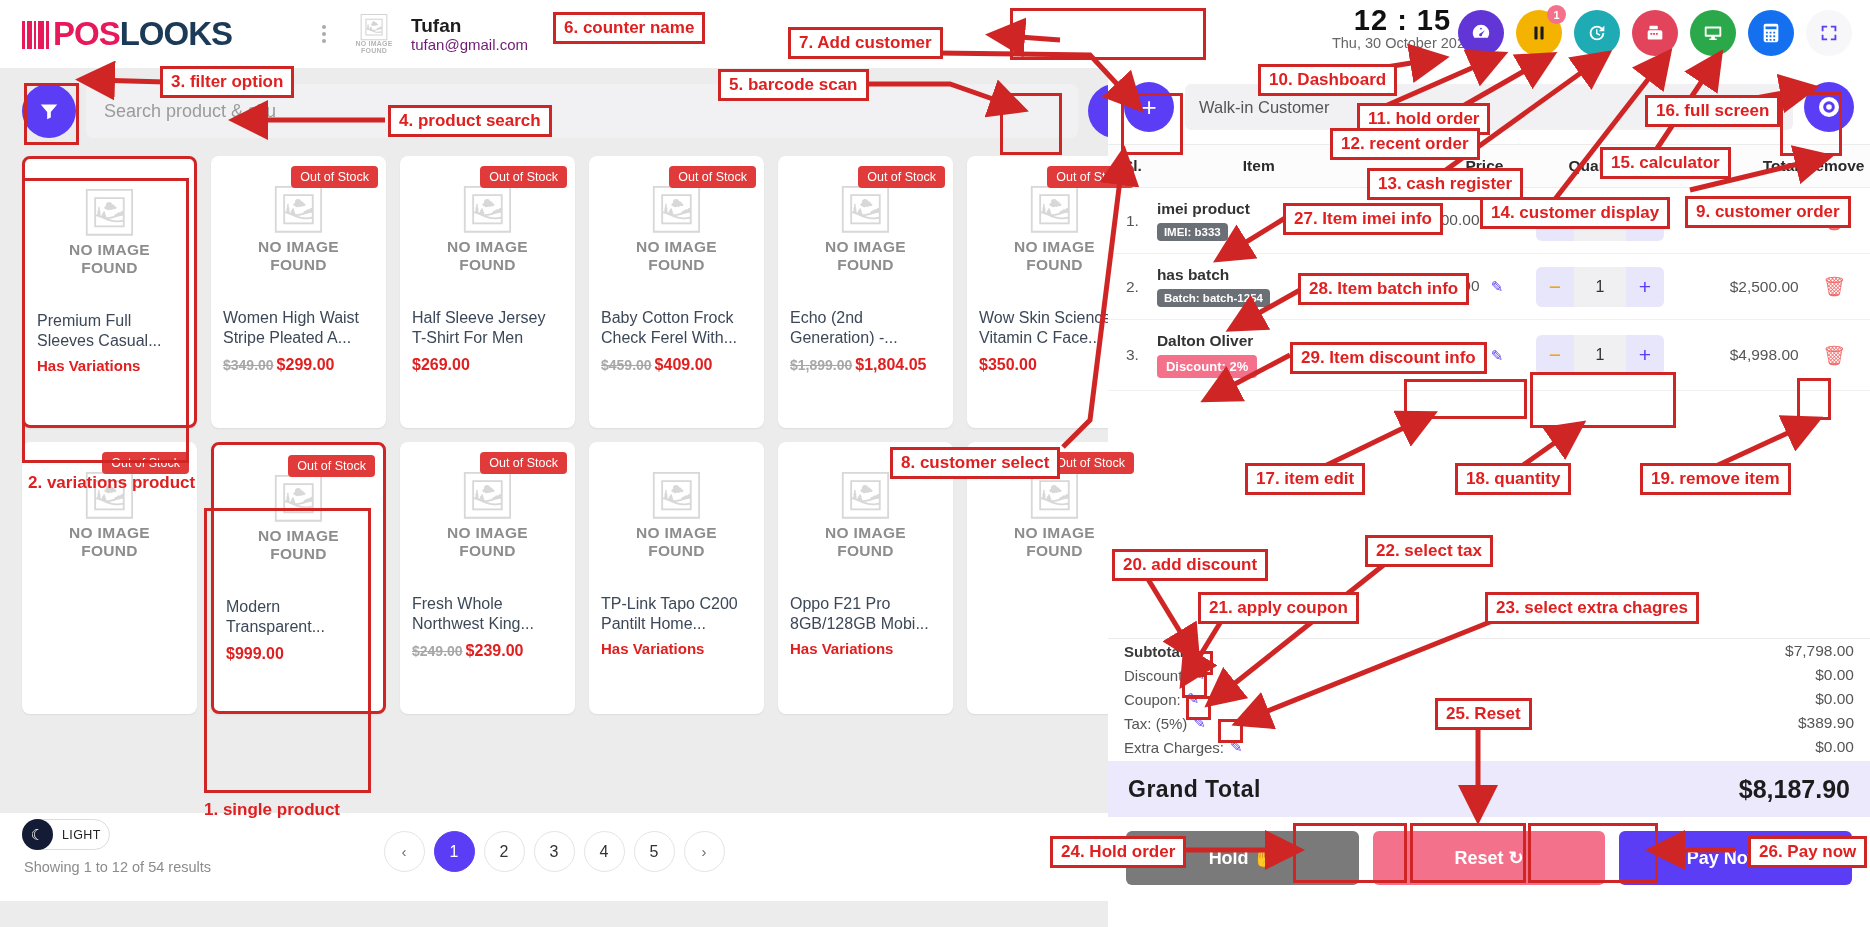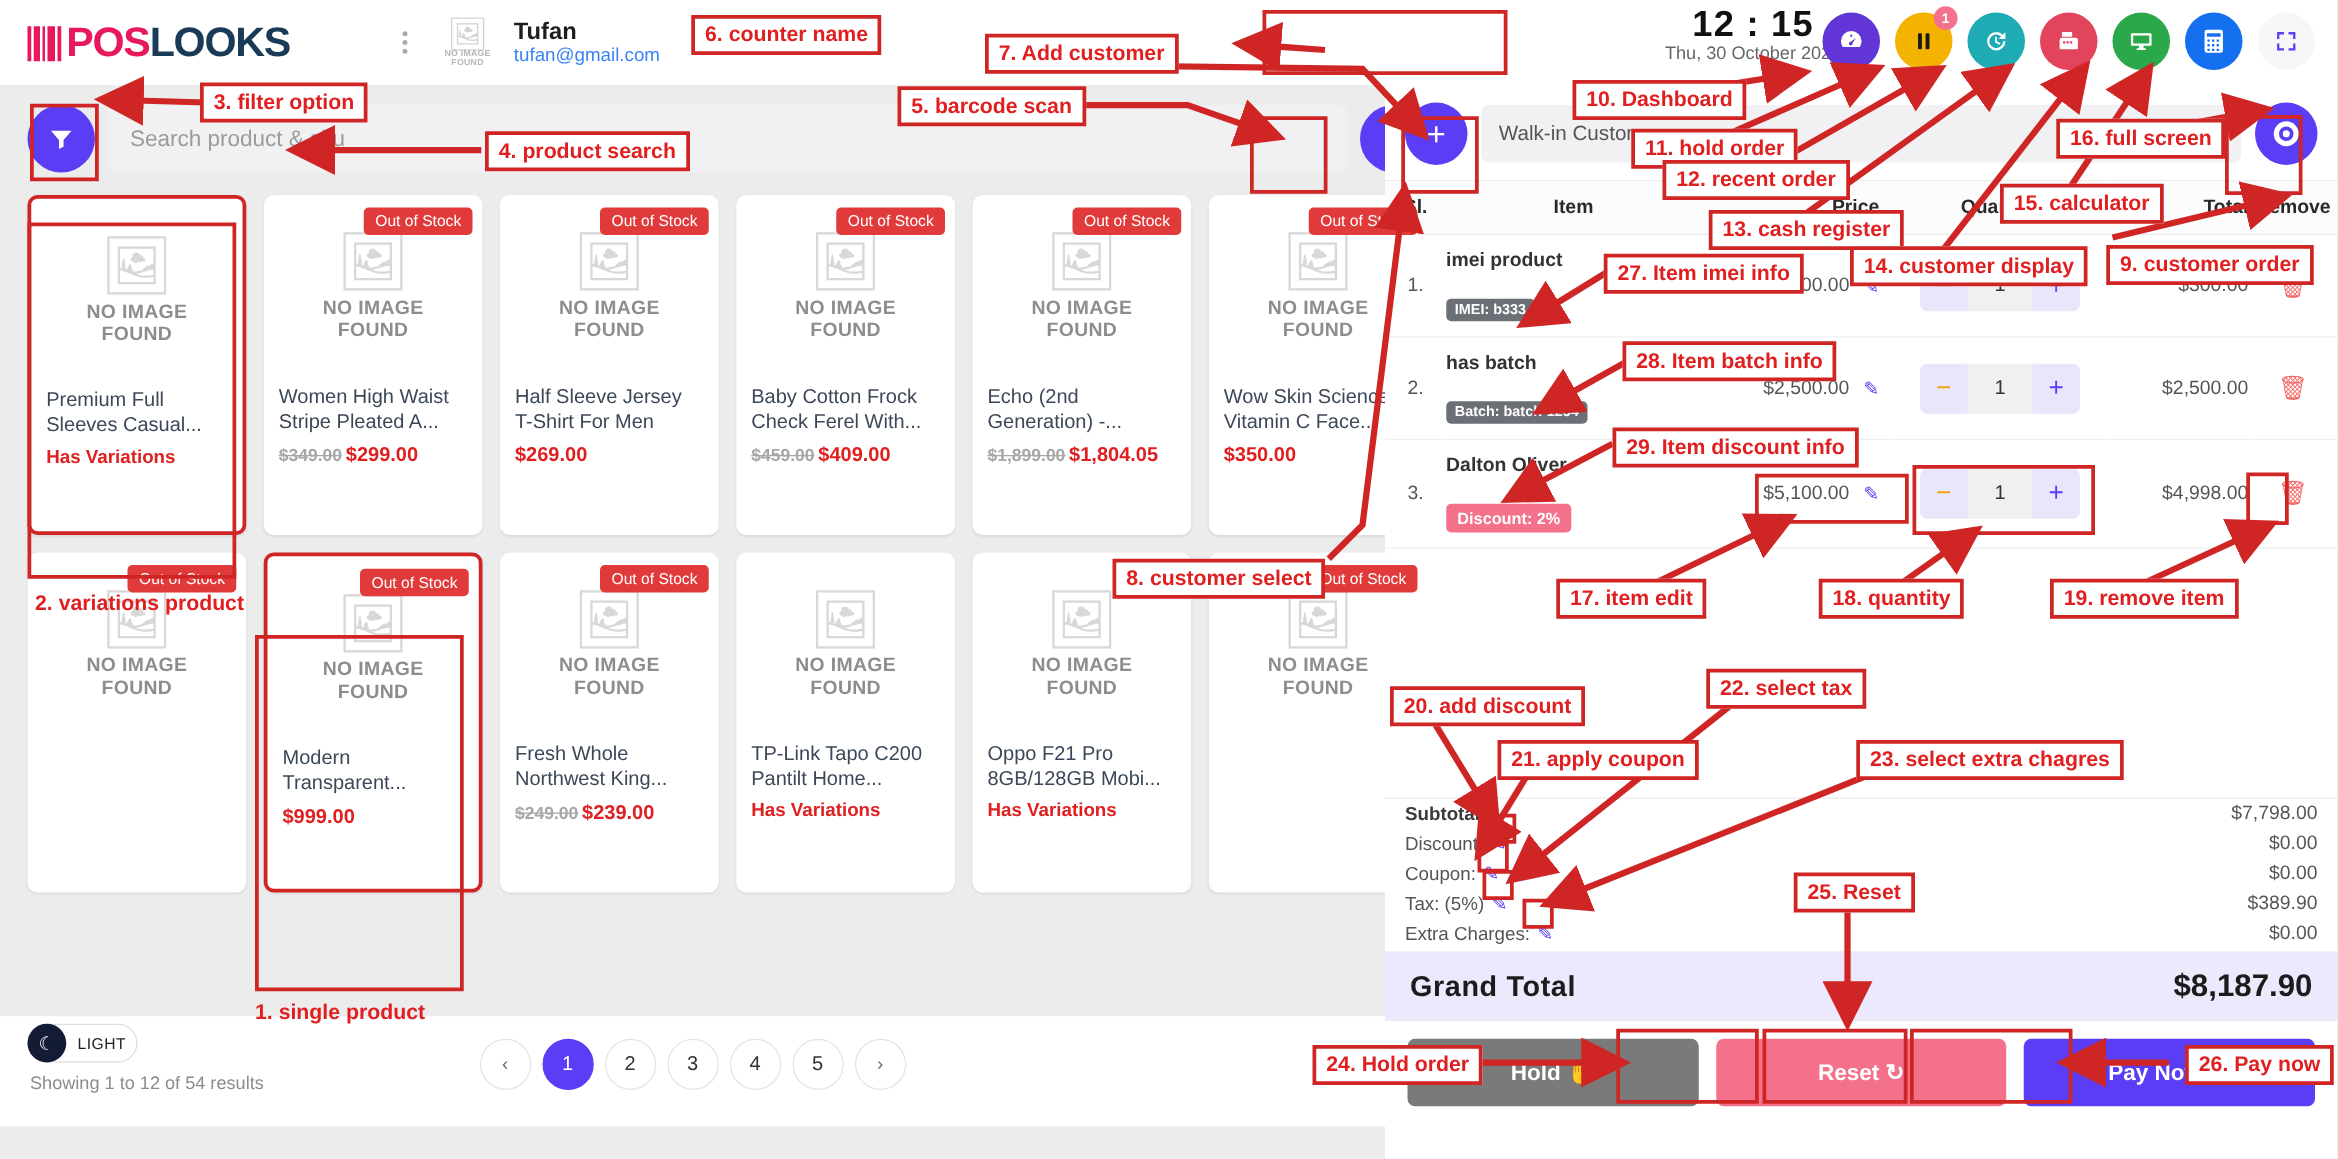--- a/index.html
+++ b/index.html
@@ -17,21 +17,21 @@
   .logo .bars i:nth-child(4){width:6px}.logo .bars i:nth-child(5){width:3px}
   .logo .pos{color:#e8195b;}
   .logo .looks{color:#1b3a57;}
   .dots{margin-left:90px;display:flex;flex-direction:column;gap:3px;}
   .dots b{width:4px;height:4px;border-radius:50%;background:#aaa;display:block;}
   .avatar{margin-left:25px;width:46px;text-align:center;color:#bdbdbd;}
   .avatar .ph{font-size:26px;color:#d4d4d4;line-height:1}
   .avatar .ph-t{font-size:7px;font-weight:bold;color:#b5b5b5;letter-spacing:.2px}
   .userinfo{margin-left:14px;}
   .userinfo .uname{font-size:19px;font-weight:bold;color:#1d1d1d;line-height:1.15}
-  .userinfo .umail{font-size:15px;color:#3b82f6;}
+  .userinfo .umail{font-size:15px;color:#701a75;}
   .clockbox{position:absolute;left:1315px;top:4px;text-align:center;width:175px;}
   .clockbox .time{font-size:29px;font-weight:bold;color:#111;letter-spacing:1px;}
   .clockbox .date{font-size:14.5px;color:#666;margin-top:-2px;}
   .tool-icons{position:absolute;right:18px;top:10px;display:flex;gap:12px;align-items:center;}
   .tic{width:46px;height:46px;border-radius:50%;display:flex;align-items:center;justify-content:center;color:#fff;position:relative;}
   .tic svg{width:22px;height:22px;fill:#fff;}
   .tic .badge{position:absolute;top:-5px;right:-4px;background:#f4718c;color:#fff;font-size:11px;font-weight:bold;
     width:19px;height:19px;border-radius:50%;display:flex;align-items:center;justify-content:center;}
   .tic.plain{background:#f7f7f9;}
   .tic.plain svg{fill:#5b3df5;}
@@ -78,21 +78,21 @@
   .cust-sel .chev{font-size:11px;color:#777;}
   .custorder{width:50px;height:50px;border-radius:50%;background:#5b3df5;display:flex;align-items:center;justify-content:center;}
   .custorder svg{width:24px;height:24px;fill:#fff;}
   table.cart{width:100%;border-collapse:collapse;}
   table.cart th{font-size:15.5px;color:#2a2a2a;font-weight:bold;padding:12px 0 12px 0;
      border-top:1px solid #ececec;border-bottom:1px solid #ececec;background:#fcfcfd;}
   table.cart td{padding:12px 0;border-bottom:1px solid #f0f0f0;vertical-align:middle;font-size:15.5px;color:#555;}
   .c-sl{width:48px;text-align:center;}
   .c-item{width:200px;}
   .c-item .nm{font-size:15.5px;color:#333;font-weight:bold;}
-  .tag{display:inline-block;margin-top:21px;background:#6b6f76;color:#fff;font-size:11.5px;padding:3px 7px;border-radius:4px;font-weight:bold;}
+  .tag{display:inline-block;margin-top:5px;background:#6b6f76;color:#fff;font-size:11.5px;padding:3px 7px;border-radius:4px;font-weight:bold;}
   .tag.disc{background:#f4718c;font-size:13px;padding:4px 9px;}
   .c-price{width:150px;text-align:right;padding-right:10px!important;white-space:nowrap;}
   .pen{display:inline-block;margin-left:7px;color:#5b3df5;font-size:15px;vertical-align:-1px;}
   .qtyb{display:inline-flex;align-items:center;background:#f0f0f2;border-radius:6px;overflow:hidden;}
   .qtyb .mi{width:38px;height:40px;background:#e8e6fb;color:#f0a500;font-size:21px;display:flex;align-items:center;justify-content:center;}
   .qtyb .vv{width:52px;text-align:center;font-size:16px;color:#333;}
   .qtyb .pl{width:38px;height:40px;background:#e8e6fb;color:#5b3df5;font-size:21px;display:flex;align-items:center;justify-content:center;}
   .c-qty{width:170px;text-align:center;}
   .c-total{width:110px;text-align:right;white-space:nowrap;}
   .c-rm{width:70px;text-align:center;}
@@ -562,21 +562,21 @@
     <div class="ann plain" style="left:196px;top:797px">1. single product</div>
     <div class="ann plain" style="left:20px;top:470px">2. variations product</div>
     <div class="ann" style="left:160px;top:66px">3. filter option</div>
     <div class="ann" style="left:388px;top:105px">4. product search</div>
     <div class="ann" style="left:718px;top:69px">5. barcode scan</div>
     <div class="ann" style="left:553px;top:12px">6. counter name</div>
     <div class="ann" style="left:788px;top:27px">7. Add customer</div>
     <div class="ann" style="left:890px;top:447px">8. customer select</div>
     <div class="ann" style="left:1685px;top:196px">9. customer order</div>
     <div class="ann" style="left:1258px;top:64px">10. Dashboard</div>
-    <div class="ann" style="left:1305px;top:103px">11. hold order</div>
+    <div class="ann" style="left:1357px;top:103px">11. hold order</div>
     <div class="ann" style="left:1330px;top:128px">12. recent order</div>
     <div class="ann" style="left:1367px;top:168px">13. cash register</div>
     <div class="ann" style="left:1480px;top:197px">14. customer display</div>
     <div class="ann" style="left:1600px;top:147px">15. calculator</div>
     <div class="ann" style="left:1645px;top:95px">16. full screen</div>
     <div class="ann" style="left:1245px;top:463px">17. item edit</div>
     <div class="ann" style="left:1455px;top:463px">18. quantity</div>
     <div class="ann" style="left:1640px;top:463px">19. remove item</div>
     <div class="ann" style="left:1112px;top:549px">20. add discount</div>
     <div class="ann" style="left:1198px;top:592px">21. apply coupon</div>

